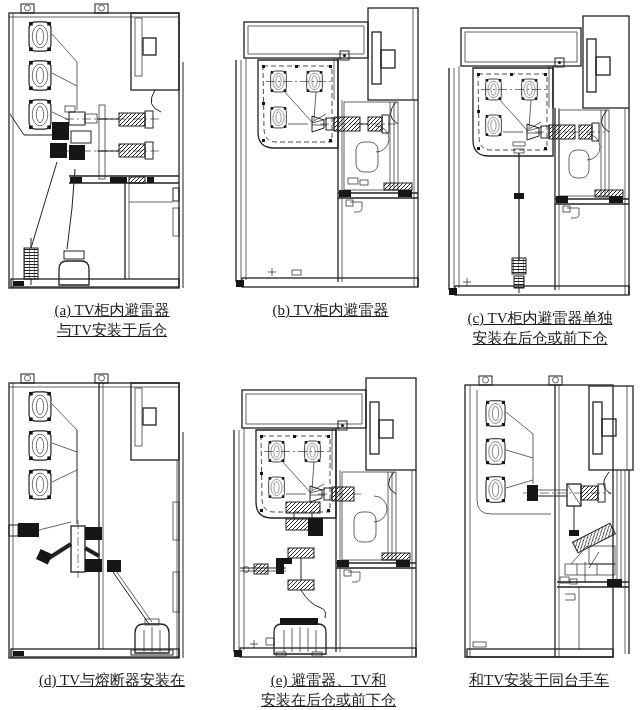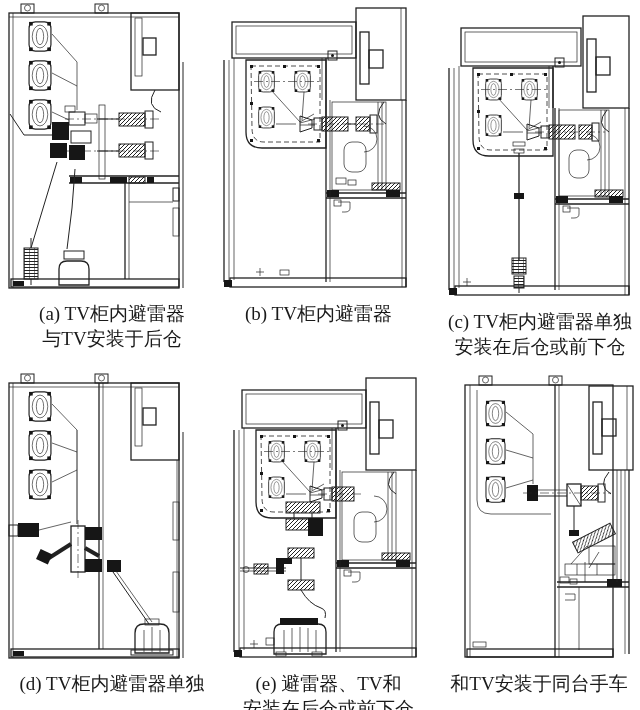--- a/index.html
+++ b/index.html
@@ -1,20 +1,20 @@
 <!DOCTYPE html>
 <html><head>
 <meta charset="utf-8">
 <style>
   html,body{margin:0;padding:0;background:#fff;}
   #page{position:relative;width:640px;height:710px;background:#ffffff;overflow:hidden;
         font-family:"Liberation Serif","DejaVu Serif",serif;color:#1a1a1a;}
   .fig{position:absolute;display:flex;flex-direction:column;align-items:center;}
   .fig svg{display:block;}
-  .cap{margin-top:4px;text-align:center;font-size:19px;line-height:1.32;color:#1a1a1a;white-space:nowrap;}
+  .cap{margin-top:4px;text-align:center;font-size:15px;line-height:1.32;color:#1a1a1a;white-space:nowrap;text-decoration:underline;}
   
   .ln{fill:none;stroke:#222;stroke-width:1.3;stroke-linejoin:miter;}
   .lt{fill:none;stroke:#222;stroke-width:0.7;}
   .md{fill:none;stroke:#222;stroke-width:1;}
   .blk{fill:#161616;stroke:none;}
   .hx{fill:url(#hxp);stroke:#222;stroke-width:1;}
   .gr{fill:url(#grp);stroke:#222;stroke-width:1;}
   .dsh{fill:none;stroke:#222;stroke-width:0.8;stroke-dasharray:5 3;}
   .cl{fill:none;stroke:#222;stroke-width:0.6;stroke-dasharray:9 3 2 3;}
   .thk{fill:none;stroke:#222;stroke-width:4;}
@@ -125,21 +125,21 @@
         <rect x="4" y="277" width="168" height="8" class="ln"></rect>
         <rect x="6" y="279" width="11" height="5" class="blk"></rect>
       </g>
     </svg>
     <div class="cap">
       <div>(a) TV柜内避雷器</div>
       <div>与TV安装于后仓</div>
     </div>
   </div>
 
-  <div class="fig" style="left:215px;top:2px;width:207px;">
+  <div class="fig" style="left:227px;top:2px;width:207px;">
     <svg width="205" height="295" viewBox="0 0 205 295">
       <g>
         <line x1="8" y1="58" x2="8" y2="280" class="ln"></line>
         <line x1="13" y1="58" x2="13" y2="280" class="lt"></line>
         <line x1="18" y1="56" x2="18" y2="278" class="lt"></line>
         <rect x="16" y="20" width="124" height="36" class="ln"></rect>
         <rect x="20" y="24" width="116" height="28" class="lt"></rect>
         <line x1="190" y1="98" x2="190" y2="285" class="ln"></line>
         <line x1="186" y1="98" x2="186" y2="285" class="lt"></line>
       </g>
@@ -368,21 +368,21 @@
         <line x1="145" y1="255" x2="145" y2="280" class="lt"></line>
         <line x1="153" y1="258" x2="153" y2="280" class="lt"></line>
         <rect x="124" y="278" width="42" height="5" class="md"></rect>
       </g>
       <g>
         <rect x="4" y="277" width="168" height="8" class="ln"></rect>
         <rect x="6" y="279" width="11" height="5" class="blk"></rect>
       </g>
     </svg>
     <div class="cap">
-      <div>(d) TV柜内避雷器单独</div>
+      <div>(d) TV与熔断器安装在</div>
     </div>
   </div>
 
   <div class="fig" style="left:225px;top:372px;width:207px;justify-content:space-between;">
     <svg width="205" height="295" viewBox="0 0 205 295">
       <g>
         <line x1="8" y1="58" x2="8" y2="280" class="ln"></line>
         <line x1="13" y1="58" x2="13" y2="280" class="lt"></line>
         <line x1="18" y1="56" x2="18" y2="278" class="lt"></line>
         <rect x="16" y="18" width="124" height="38" class="ln"></rect>

